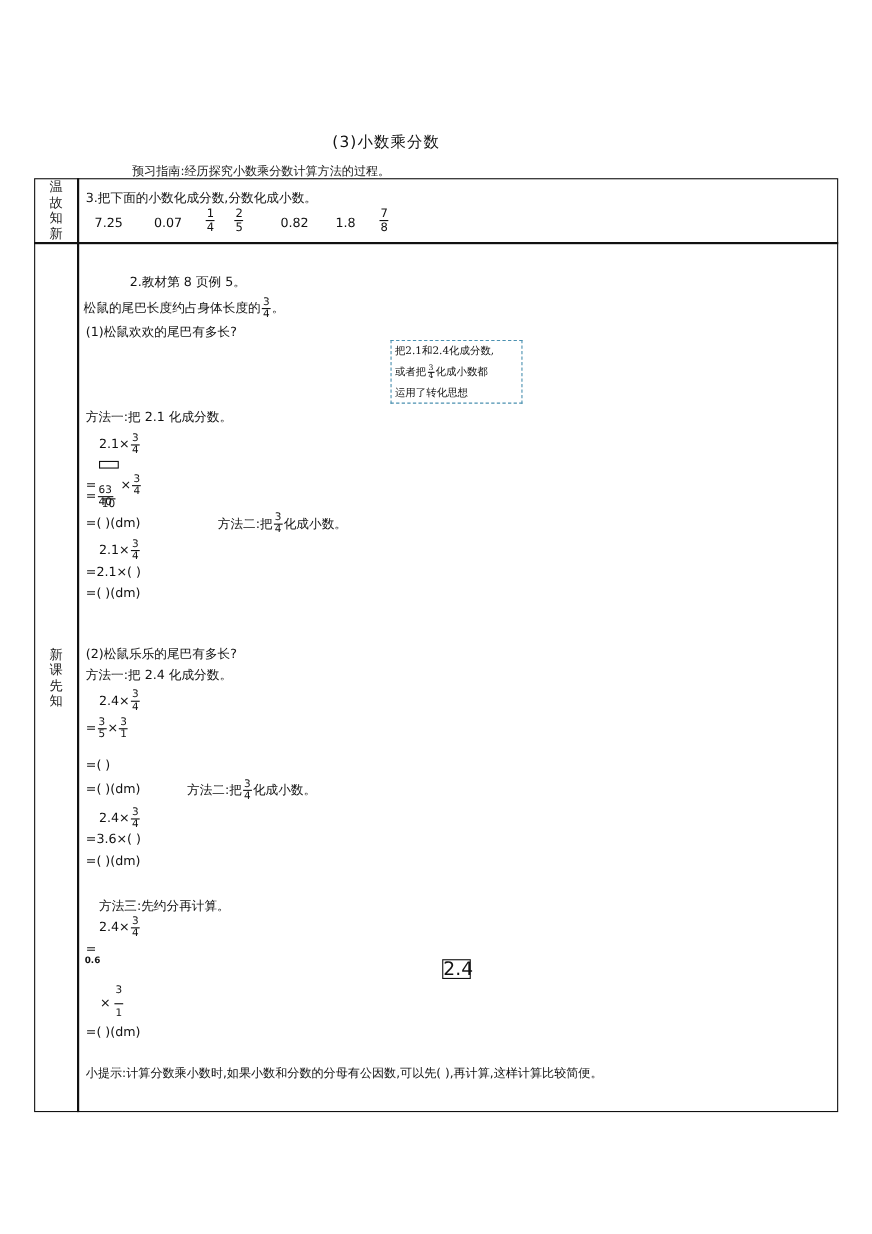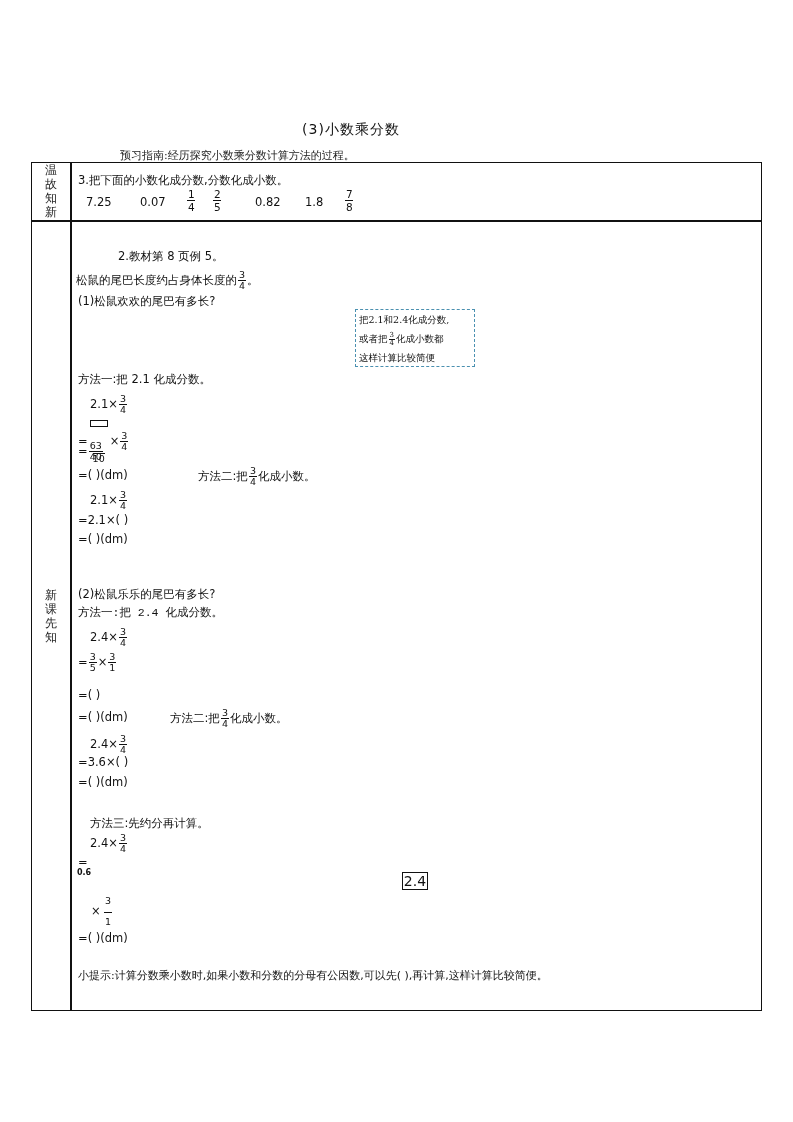--- a/index.html
+++ b/index.html
@@ -17,21 +17,21 @@
   .frac { display:inline-flex; flex-direction:column; align-items:center; vertical-align:middle;
           font-size:9.5px; line-height:10px; margin:0 1px; }
   .frac .num { border-bottom:1px solid #111; padding:0 1px; }
   .frac.big { font-size:10.5px; line-height:12px; }
   .frac.big .num { border-bottom:none; }
   .frac.big .bar { width:8px; height:1px; background:#111; }
   .hint-box { position:absolute; left:355px; top:309px; width:120px; height:58px;
               border:1px dashed #4a90b0; box-sizing:border-box; font-size:9.5px; line-height:19px;
               padding-left:3px; font-family:"DejaVu Serif", serif; color:#111; }
   .boxed { position:absolute; left:402px; top:872px; width:26px; height:18px; border:1.2px solid #111;
-           box-sizing:border-box; font-size:14px; text-align:center; line-height:16px; }
+           box-sizing:border-box; font-size:17px; text-align:center; line-height:16px; }
   .blank-rect { display:inline-block; width:16px; height:5px; border:1px solid #111; vertical-align:middle; }
   .small { font-size:8px; }
 </style>
 </head>
 <body>
 
 <div class="abs title">(3)小数乘分数</div>
 <div class="abs guide">预习指南:经历探究小数乘分数计算方法的过程。</div>
 
 <div class="table-outer"></div>
@@ -86,21 +86,21 @@
     </span><span>。</span>
 </div>
 <div class="abs t" style="left:78px; top:294px;">(1)松鼠欢欢的尾巴有多长?</div>
 
 <div class="hint-box">
   <div>把2.1和2.4化成分数,</div>
   <div><span>或者把</span><span class="frac" style="font-size:7px; line-height:7px;">
         <span class="num">3</span>
         <span>4</span>
       </span><span>化成小数都</span></div>
-  <div>这样计算比较简便</div>
+  <div>运用了转化思想</div>
 </div>
 
 <div class="abs t" style="left:78px; top:372px;">方法一:把 2.1 化成分数。</div>
 <div class="abs t" style="left:90px; top:394px;">
   <span>2.1×</span><span class="frac">
       <span class="num">3</span>
       <span>4</span>
     </span>
 </div>
 <div class="abs t" style="left:78px; top:418px;">
@@ -129,21 +129,21 @@
 <div class="abs t" style="left:90px; top:490px;">
   <span>2.1×</span><span class="frac">
       <span class="num">3</span>
       <span>4</span>
     </span>
 </div>
 <div class="abs t" style="left:78px; top:513px;">=2.1×(      )</div>
 <div class="abs t" style="left:78px; top:532px;">=(      )(dm)</div>
 
 <div class="abs t" style="left:78px; top:587px;">(2)松鼠乐乐的尾巴有多长?</div>
-<div class="abs t" style="left:78px; top:606px;font-family:Liberation Mono, monospace;">方法一:把 2.4 化成分数。</div>
+<div class="abs t" style="left:78px; top:606px;">方法一:把 2.4 化成分数。</div>
 <div class="abs t" style="left:90px; top:627px;">
   <span>2.4×</span><span class="frac">
       <span class="num">3</span>
       <span>4</span>
     </span>
 </div>
 <div class="abs t" style="left:78px; top:652px;">
   <span>=</span><span class="frac">
       <span class="num">3</span>
       <span>5</span>

